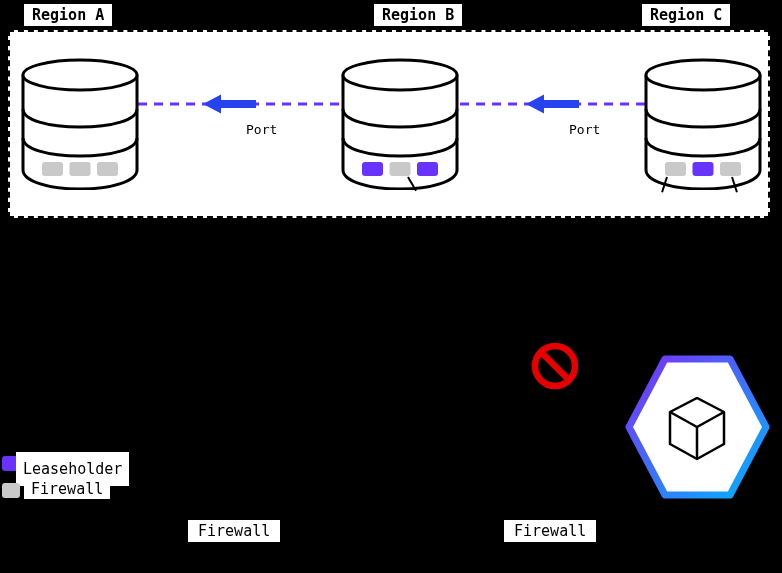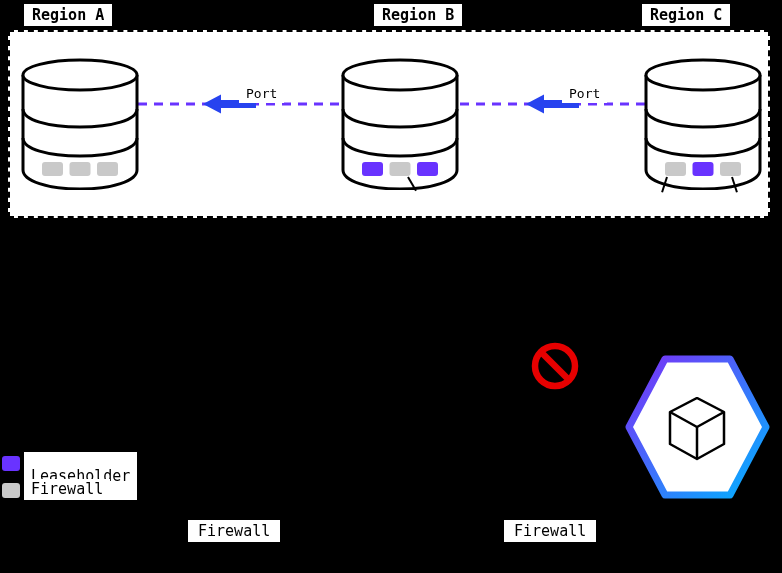--- a/index.html
+++ b/index.html
@@ -5,21 +5,21 @@
   html,body{margin:0;padding:0;background:#000;}
   #stage{
     position:relative;width:782px;height:573px;background:#000;overflow:hidden;
     font-family:"DejaVu Sans Mono","Liberation Mono",monospace;
   }
   .label-box{
     position:absolute;background:#fff;color:#000;font-size:15px;
     padding:2px 8px;white-space:nowrap;line-height:18px;
   }
   .region-label{font-weight:bold;}
-  .port-label{font-size:13px;padding:1px 7px;line-height:17px;}
+  .port-label{font-size:13px;padding:1px 7px;line-height:17px;margin-top:36px;}
   .regions-panel{
     position:absolute;left:8px;top:30px;width:758px;height:184px;
     background:#fff;border:2px dashed #000;
   }
   .cyl{position:absolute;width:120px;height:133px;}
   .conn{position:absolute;height:6px;}
   .arrow{position:absolute;width:54px;height:22px;}
   .tick{position:absolute;width:2px;height:16px;background:#000;transform-origin:top center;}
   .swatch{position:absolute;left:2px;width:18px;height:15px;border-radius:3px;}
   .cloud-text{
@@ -106,20 +106,20 @@
   </svg>
   <div class="cloud-text">
   </div>
   <svg style="position:absolute;left:668px;top:397px;" width="58" height="64" viewBox="0 0 58 64">
     <polygon points="29,1 56,15 56,47 29,62 2,47 2,15" fill="none" stroke="#000" stroke-width="2.5" stroke-linejoin="round"></polygon>
     <polyline points="2,15 29,30 56,15" fill="none" stroke="#000" stroke-width="2.5" stroke-linejoin="round"></polyline>
     <line x1="29" y1="30" x2="29" y2="62" stroke="#000" stroke-width="2.5"></line>
   </svg>
 
   <div class="swatch" style="top: 456px; background: rgb(105, 51, 255);"></div>
-  <div class="label-box" style="left:24px;top:452px;padding:15px 7px;">Leaseholder</div>
+  <div class="label-box" style="left:16px;top:452px;padding:8px 7px;">Leaseholder</div>
   <div class="swatch" style="top: 483px; background: rgb(201, 201, 201);"></div>
   <div class="label-box" style="left:24px;top:479px;padding:1px 7px;">Firewall</div>
 
   <div class="label-box" style="left:188px;top:520px;padding:2px 10px;">Firewall</div>
   <div class="label-box" style="left:504px;top:520px;padding:2px 10px;">Firewall</div>
 
 </div>
 
 </body></html>

